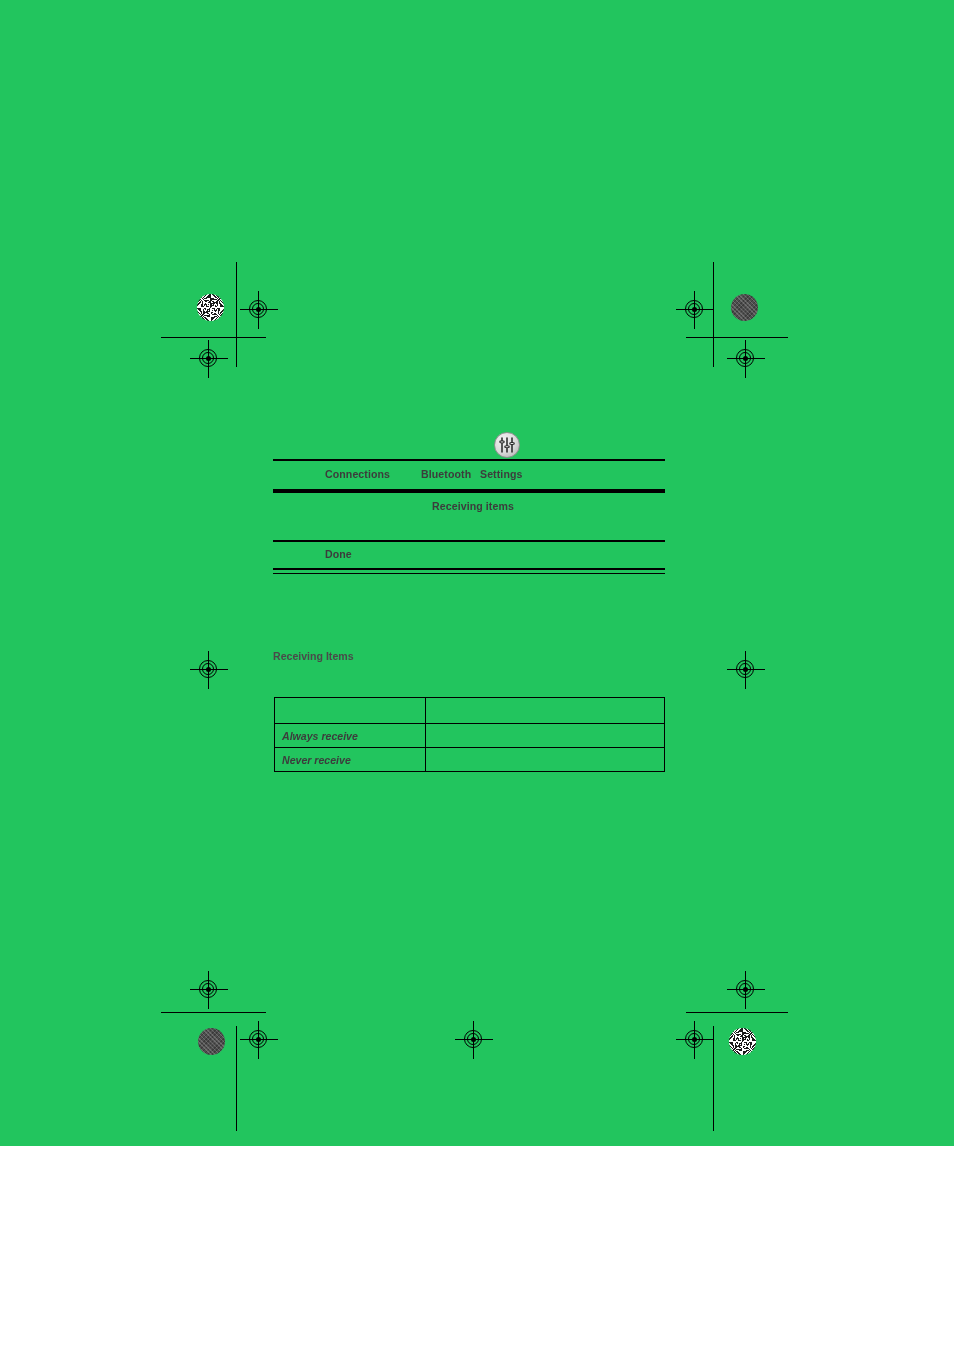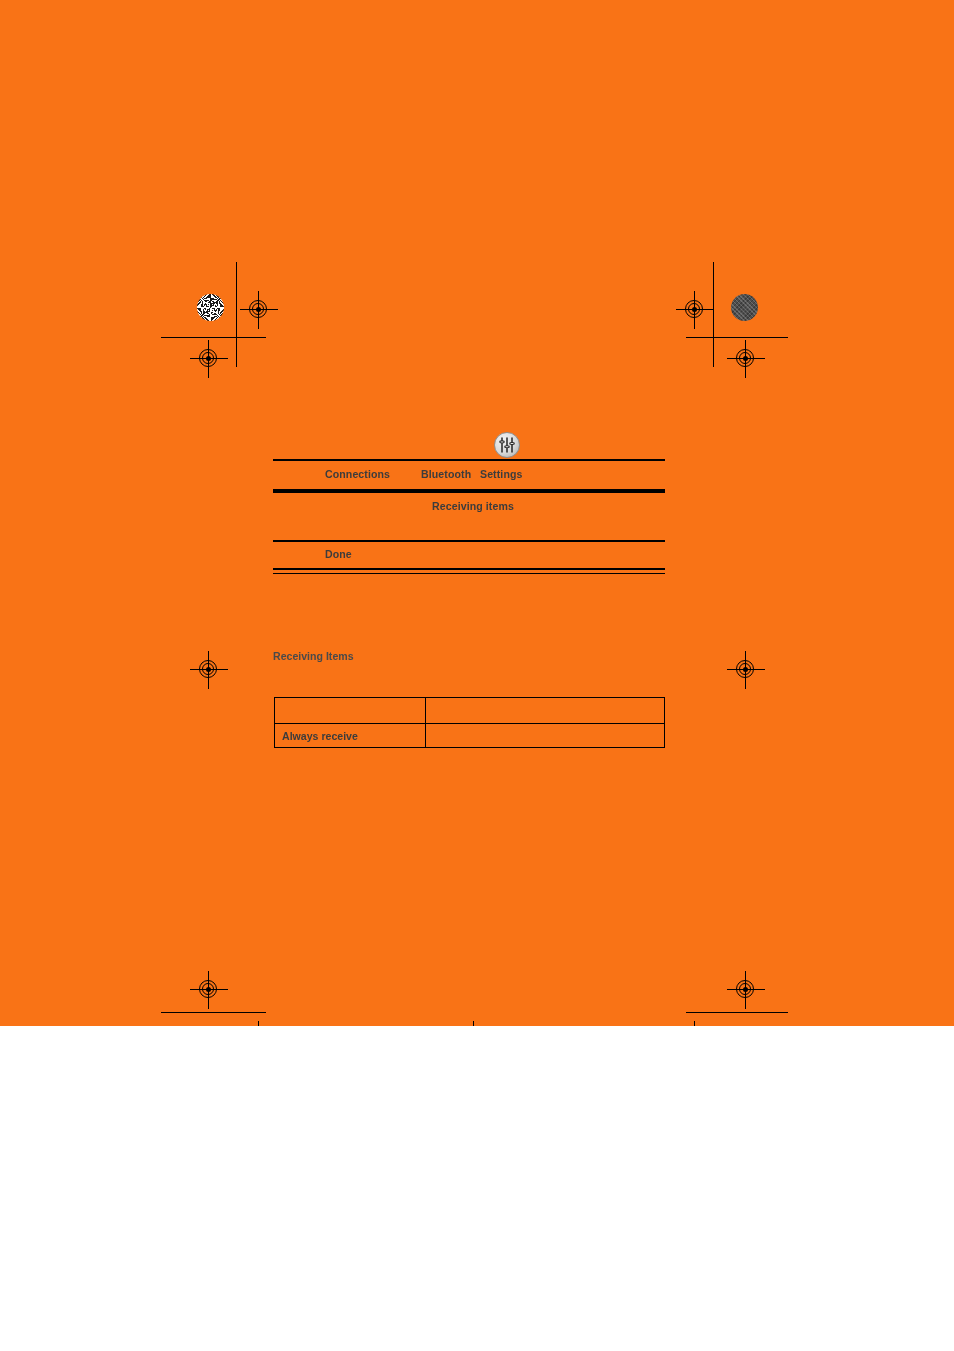--- a/index.html
+++ b/index.html
@@ -6,22 +6,22 @@
     margin: 0;
     padding: 0;
     background: #ffffff;
   }
   body {
     font-family: "Liberation Sans", sans-serif;
   }
   #page {
     position: relative;
     width: 954px;
-    height: 1026px;
-    background: #f97316;
+    height: 1146px;
+    background: #22c55e;
     overflow: hidden;
   }
 
   
   .reg-mark {
     position: absolute;
     width: 38px;
     height: 38px;
     pointer-events: none;
   }
@@ -154,20 +154,21 @@
   }
   .ref-table td {
     border: 1.5px solid #000;
     height: 23px;
     padding: 0 0 0 7px;
     font-weight: bold;
     font-size: 11.5px;
     color: #3c3c3c;
     vertical-align: middle;
     white-space: nowrap;
+    font-style: italic;
   }
   .ref-table td.label-col { width: 143px; }
   .ref-table td .lbl {
     display: inline-block;
     transform: scaleX(.92);
     transform-origin: left center;
   }
   .ref-table tr.header-row td { height: 25px; }
 </style>
 </head>
@@ -328,16 +329,20 @@
   <table class="ref-table">
     <tbody>
       <tr class="header-row">
         <td class="label-col"><span class="lbl"></span></td>
         <td><span class="lbl"></span></td>
       </tr>
       <tr>
         <td class="label-col"><span class="lbl">Always receive</span></td>
         <td><span class="lbl"></span></td>
       </tr>
+      <tr>
+        <td class="label-col"><span class="lbl">Never receive</span></td>
+        <td><span class="lbl"></span></td>
+      </tr>
     </tbody>
   </table>
 
 </div>
 
 </body></html>

